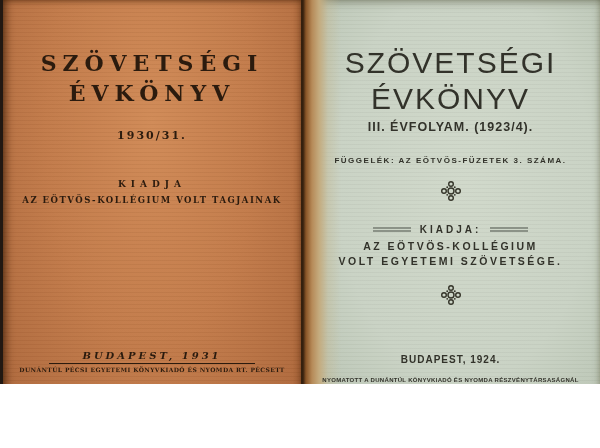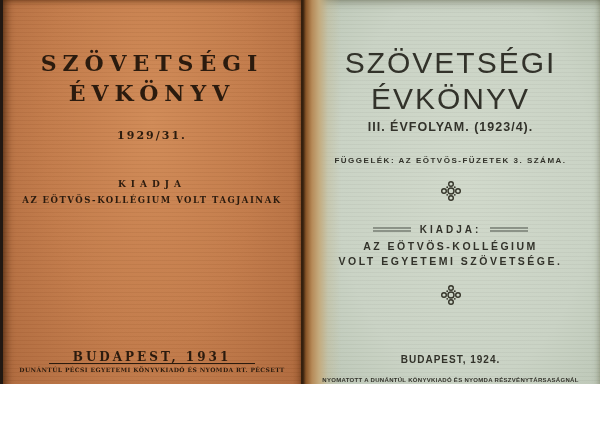--- a/index.html
+++ b/index.html
@@ -19,21 +19,21 @@
                inset -4px 0 8px -4px rgba(90,45,15,0.6),
                inset 0 -8px 12px -6px rgba(90,45,15,0.7),
                inset 0 3px 6px -3px rgba(70,35,10,0.5);
   }
   .book-left .txt{position:absolute;left:0;width:100%;text-align:center;color:#2b1b0e;}
   .l-title{font-weight:bold;font-size:22px;letter-spacing:6px;}
   .l-vol{font-weight:bold;font-size:13px;letter-spacing:4px;}
   .l-year{font-weight:bold;font-size:11px;letter-spacing:2px;}
   .l-kiadja{font-weight:bold;font-size:9px;letter-spacing:5px;}
   .l-pub{font-weight:bold;font-size:8.5px;letter-spacing:1.5px;}
-  .l-city{font-weight:bold;font-size:12px;letter-spacing:3px;}
+  .l-city{font-weight:bold;font-size:10px;letter-spacing:3px;font-style:italic;}
   .l-rule{position:absolute;left:46px;width:206px;height:0;border-top:1.5px solid #2b1b0e;}
   .l-imprint{font-weight:bold;font-size:6px;letter-spacing:0.4px;}
   
   .book-right{
     left:301px;width:299px;height:437px;
     background:
       repeating-linear-gradient(180deg, rgba(0,0,0,0.03) 0 1px, rgba(255,255,255,0.025) 1px 4px),
       radial-gradient(ellipse at 55% 42%, #d0d8ca 0%, #c9d2c4 55%, #b7c2b0 92%, #aab5a3 100%);
     box-shadow:inset 0 6px 10px -5px rgba(70,70,45,0.55),
                inset -4px 0 8px -5px rgba(90,90,60,0.45),
@@ -62,21 +62,21 @@
   .strip-left{position:absolute;left:0;width:301px;top:442px;height:6px;background:#17110c;}
 </style>
 </head>
 <body>
 
 <div class="stage">
 
   <div class="book book-left">
     <div class="txt l-title" style="top:50px">SZÖVETSÉGI</div>
     <div class="txt l-title" style="top:80px">ÉVKÖNYV</div>
-    <div class="txt l-year" style="top:129px">1929/31.</div>
+    <div class="txt l-year" style="top:129px">1930/31.</div>
     <div class="txt l-kiadja" style="top:179px">KIADJA</div>
     <div class="txt l-pub" style="top:195px">AZ EÖTVÖS-KOLLÉGIUM VOLT TAGJAINAK</div>
     <div class="txt l-city" style="top:350px">BUDAPEST, 1931</div>
     <div class="l-rule" style="top:363px"></div>
     <div class="txt l-imprint" style="top:366px">DUNÁNTÚL PÉCSI EGYETEMI KÖNYVKIADÓ ÉS NYOMDA RT. PÉCSETT</div>
   </div>
 
   <div class="book book-right">
     <div class="txt r-title" style="top:46px">SZÖVETSÉGI</div>
     <div class="txt r-title" style="top:82px">ÉVKÖNYV</div>

